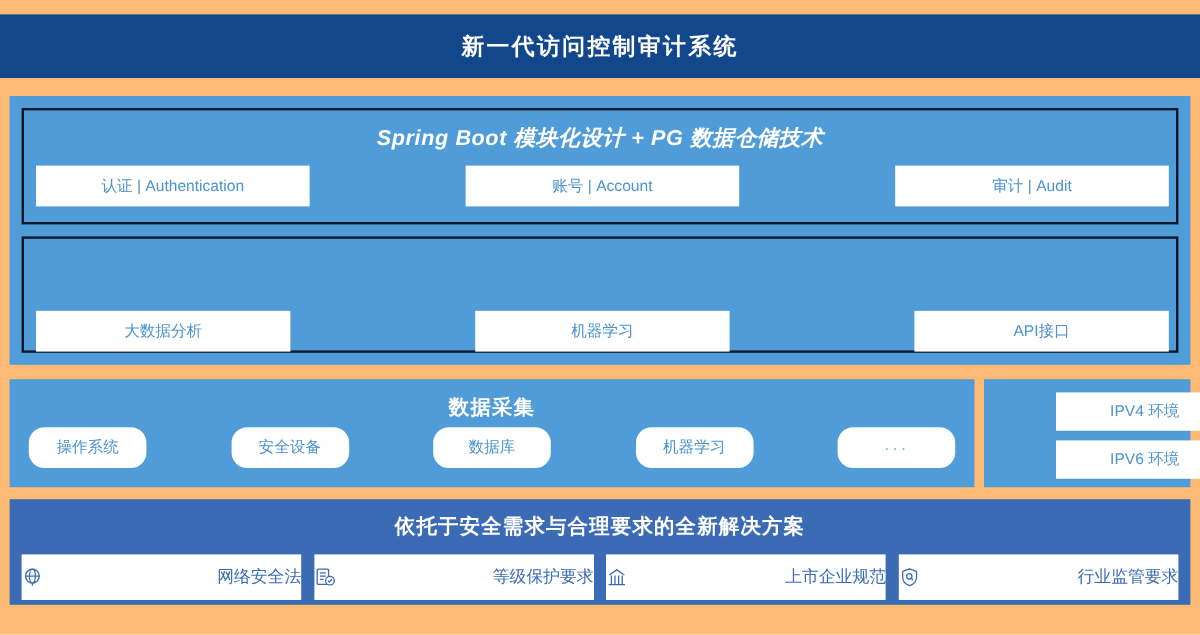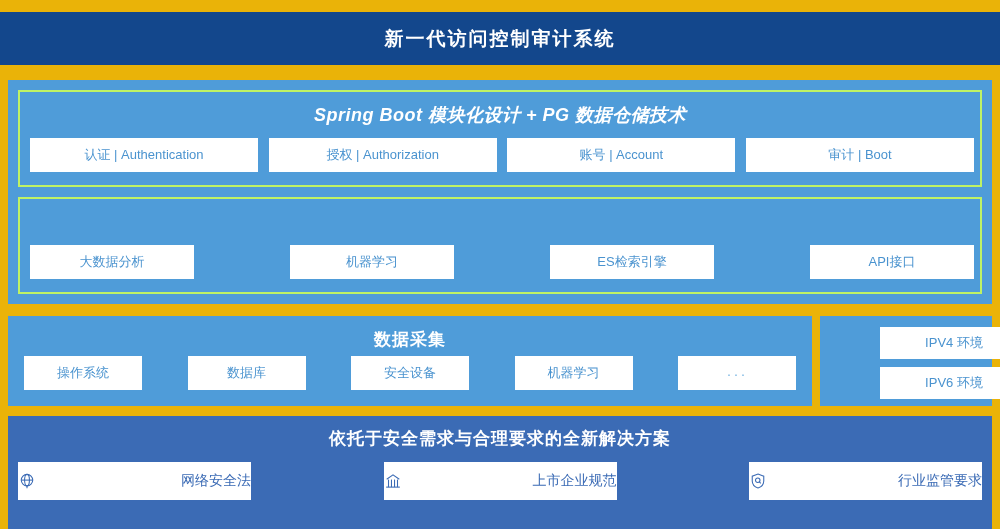--- a/index.html
+++ b/index.html
@@ -10,21 +10,21 @@
   body {
     width: 1000px;
     height: 529px;
     font-family: "Liberation Sans", "DejaVu Sans", sans-serif;
     overflow: hidden;
   }
   .page {
     width: 1000px;
     height: 529px;
     position: relative;
-    background: #eab308;
+    background: #fdba74;
     box-sizing: border-box;
   }
 
   
   .header {
     position: absolute;
     left: 0;
     top: 12px;
     width: 1000px;
     height: 53px;
@@ -41,21 +41,21 @@
   }
 
   
   .panel {
     position: absolute;
     background: #4f9cd9;
     box-sizing: border-box;
   }
   .inner-box {
     position: absolute;
-    border: 2px solid #bef264;
+    border: 2px solid #0f172a;
     box-sizing: border-box;
   }
   .section-title {
     color: #ffffff;
     font-size: 17px;
     font-weight: bold;
     text-align: center;
     letter-spacing: 1px;
   }
   .section-title.italic {
@@ -113,21 +113,21 @@
   }
   #analysis-title {
     margin-top: 11px;
   }
   #analysis-chips {
     position: absolute;
     left: 10px;
     top: 46px;
     width: 944px;
   }
-  #analysis-chips .chip { width: 164px; }
+  #analysis-chips .chip { width: 212px; margin-top: 14px; }
 
   
   #collect-panel {
     left: 8px;
     top: 316px;
     width: 804px;
     height: 90px;
   }
   #collect-inner {
     left: 8px;
@@ -138,21 +138,21 @@
   }
   #collect-title {
     margin-top: 4px;
   }
   #collect-chips {
     position: absolute;
     left: 8px;
     top: 32px;
     width: 772px;
   }
-  #collect-chips .chip { width: 118px; }
+  #collect-chips .chip { width: 98px; border-radius: 13px; }
   .chip.dots { color: #7fb9e4; letter-spacing: 2px; font-size: 15px; }
 
   
   #ipv-panel {
     left: 820px;
     top: 316px;
     width: 172px;
     height: 90px;
   }
   .ipv-chip {
@@ -169,21 +169,21 @@
     margin-left: 48px;
   }
   #ipv4 { top: 11px; }
   #ipv6 { top: 51px; }
 
   
   #solution-panel {
     left: 8px;
     top: 416px;
     width: 984px;
-    height: 114px;
+    height: 88px;
     background: #3b6bb5;
   }
   #solution-title {
     margin-top: 11px;
     font-size: 17px;
   }
   #solution-chips {
     position: absolute;
     left: 10px;
     top: 46px;
@@ -218,61 +218,55 @@
 
   <div class="panel" id="stack-panel">
 
     <div class="inner-box" id="springboot-box">
       <div class="section-title italic" id="springboot-title">Spring Boot 模块化设计 + PG 数据仓储技术</div>
       <div class="chip-row" id="springboot-chips">
         <div class="chip">
           <span>认证 | Authentication</span>
         </div>
         <div class="chip">
-          <span>授权 | Authorization</span>
-        </div>
-        <div class="chip">
           <span>账号 | Account</span>
         </div>
         <div class="chip">
-          <span>审计 | Boot</span>
+          <span>审计 | Audit</span>
         </div>
       </div>
     </div>
 
     <div class="inner-box" id="analysis-box">
       <div class="chip-row" id="analysis-chips">
         <div class="chip">
           <span>大数据分析</span>
         </div>
         <div class="chip">
           <span>机器学习</span>
-        </div>
-        <div class="chip">
-          <span>ES检索引擎</span>
         </div>
         <div class="chip">
           <span>API接口</span>
         </div>
       </div>
     </div>
   </div>
 
   <div class="panel" id="collect-panel">
     <div class="inner-box" id="collect-inner">
       <div class="section-title" id="collect-title">数据采集</div>
       <div class="chip-row" id="collect-chips">
         <div class="chip">
           <span>操作系统</span>
         </div>
         <div class="chip">
+          <span>安全设备</span>
+        </div>
+        <div class="chip">
           <span>数据库</span>
-        </div>
-        <div class="chip">
-          <span>安全设备</span>
         </div>
         <div class="chip">
           <span>机器学习</span>
         </div>
         <div class="chip dots">
           <span>···</span>
         </div>
       </div>
     </div>
   </div>
@@ -295,20 +289,33 @@
           <svg width="18" height="18" viewBox="0 0 20 20" fill="none" stroke="#3b6bb5" stroke-width="1.2">
             <circle cx="10" cy="9" r="6.4"></circle>
             <ellipse cx="10" cy="9" rx="2.7" ry="6.4"></ellipse>
             <line x1="3.6" y1="9" x2="16.4" y2="9"></line>
             <line x1="10" y1="15.4" x2="10" y2="18"></line>
           </svg>
         </span>
         <span>网络安全法</span>
       </div>
 
+      <div class="chip">
+        <span class="chip-icon">
+          <svg width="18" height="18" viewBox="0 0 20 20" fill="none" stroke="#3b6bb5" stroke-width="1.2">
+            <rect x="2.6" y="2.6" width="10.5" height="14" rx="1"></rect>
+            <line x1="5.2" y1="6" x2="10.6" y2="6"></line>
+            <line x1="5.2" y1="9" x2="10.6" y2="9"></line>
+            <line x1="5.2" y1="12" x2="8.4" y2="12"></line>
+            <circle cx="14.4" cy="13.2" r="4" fill="#ffffff"></circle>
+            <polyline points="12.6,13.2 13.9,14.5 16.3,11.9"></polyline>
+          </svg>
+        </span>
+        <span>等级保护要求</span>
+      </div>
 
       <div class="chip">
         <span class="chip-icon">
           <svg width="18" height="18" viewBox="0 0 20 20" fill="none" stroke="#3b6bb5" stroke-width="1.2">
             <polyline points="3,8 10,3.2 17,8"></polyline>
             <line x1="2.4" y1="16.8" x2="17.6" y2="16.8"></line>
             <line x1="5" y1="8.4" x2="5" y2="16.8"></line>
             <line x1="8.3" y1="8.4" x2="8.3" y2="16.8"></line>
             <line x1="11.7" y1="8.4" x2="11.7" y2="16.8"></line>
             <line x1="15" y1="8.4" x2="15" y2="16.8"></line>

